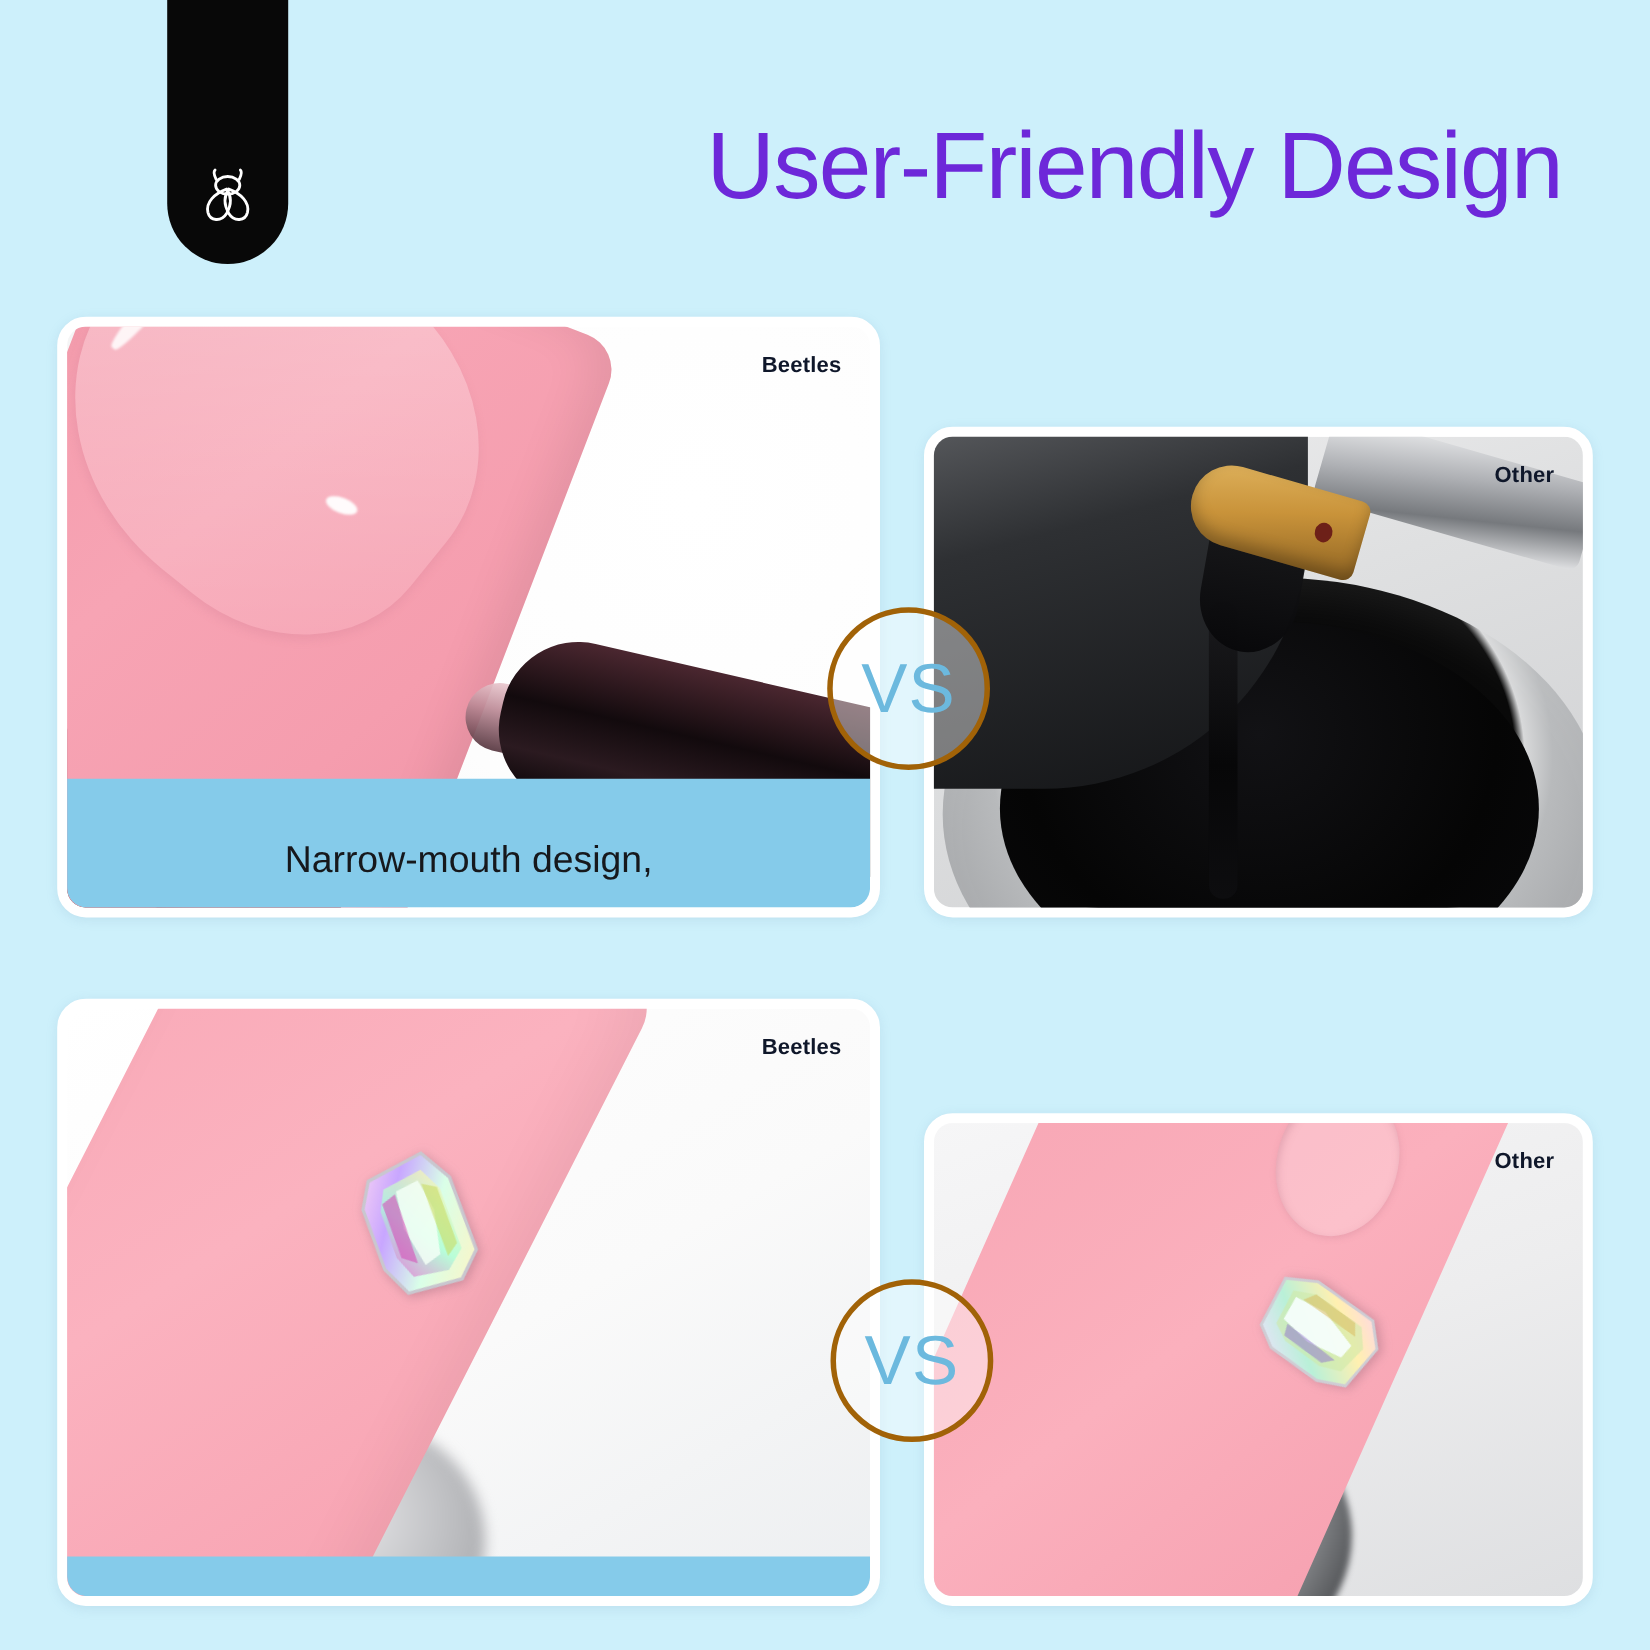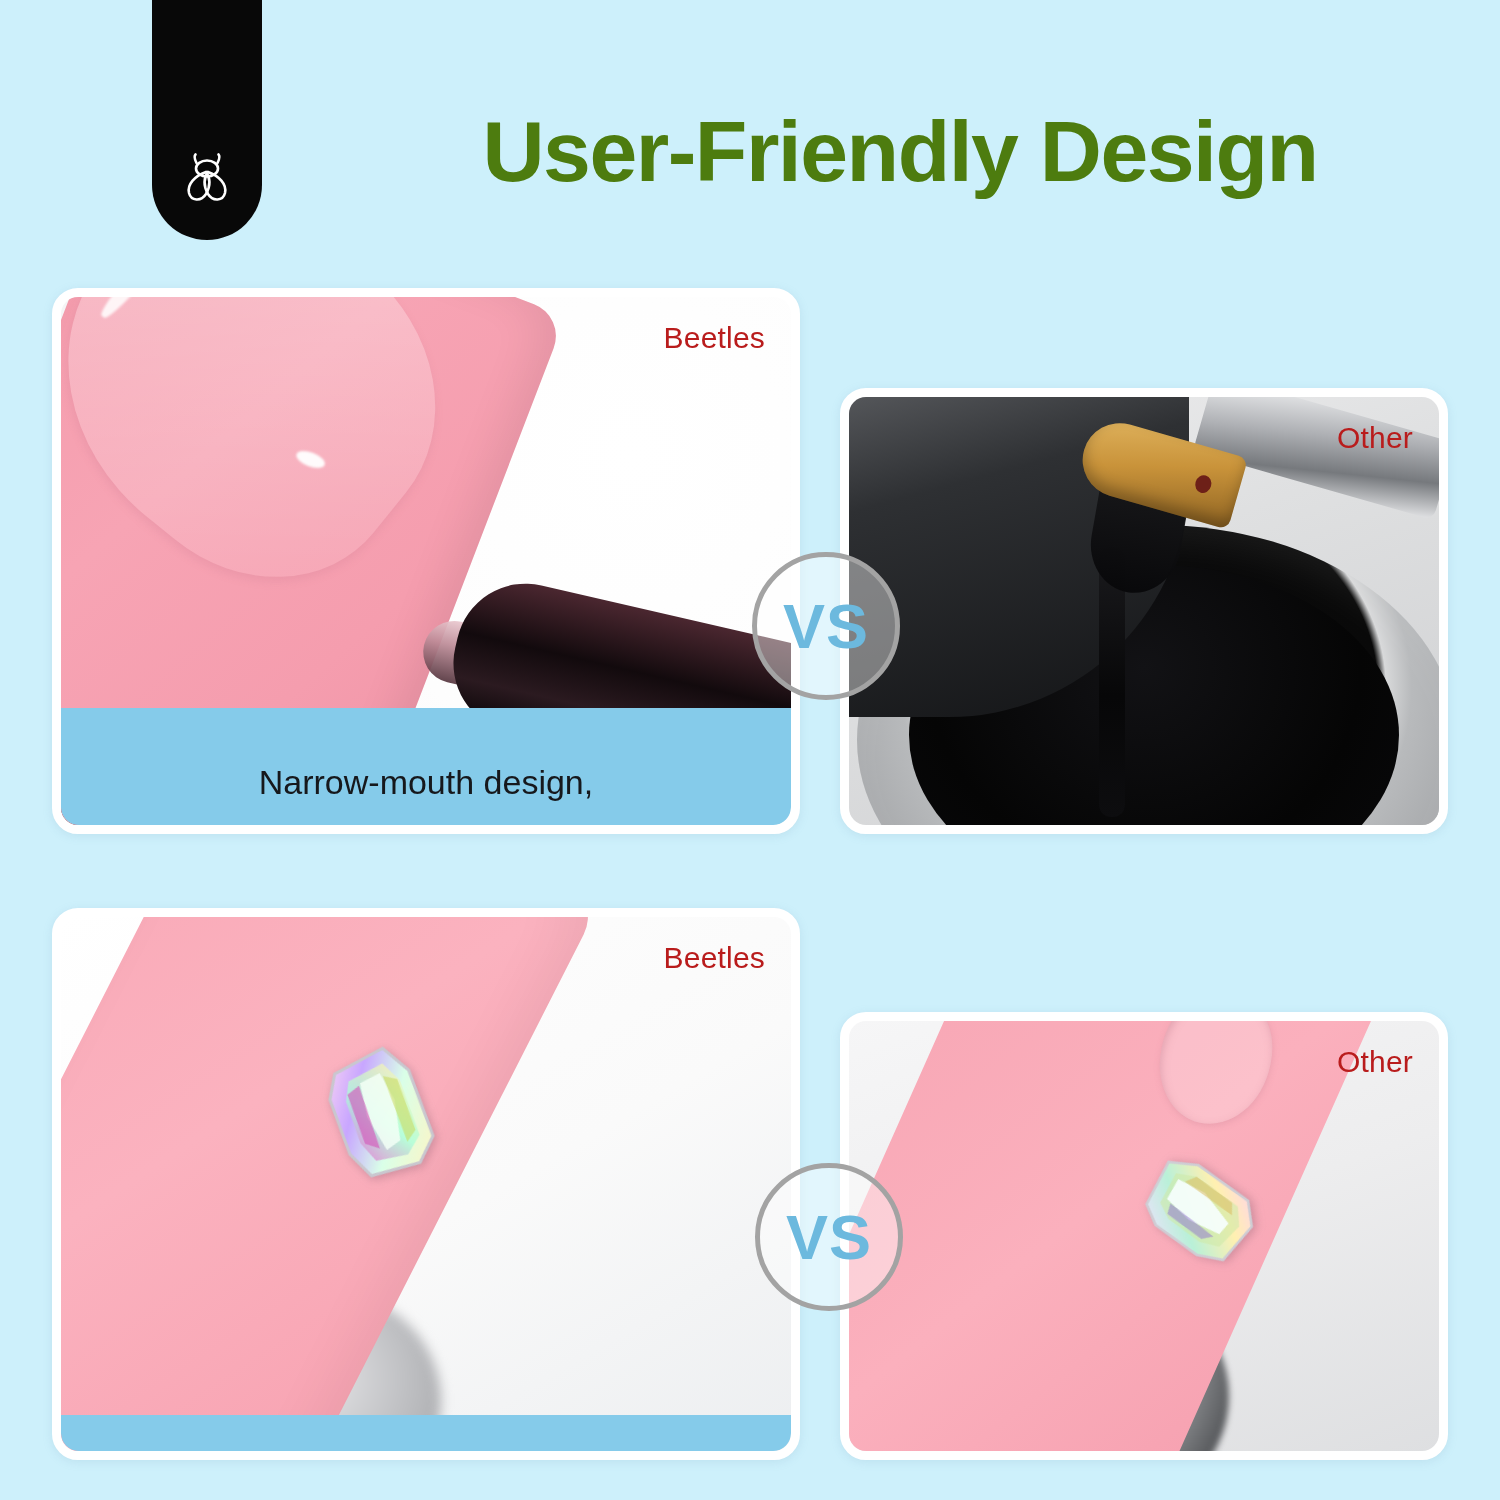--- a/index.html
+++ b/index.html
@@ -35,24 +35,24 @@
     width: 64px;
     height: 64px;
   }
 
   .page-title {
     position: absolute;
     left: 380px;
     top: 108px;
     width: 1040px;
     font-size: 86px;
-    font-weight: bold;
+    font-weight: normal;
     letter-spacing: -1.5px;
-    color: #4d7c0f;
-    text-align: center;
+    color: #6d28d9;
+    text-align: right;
     line-height: 1;
     white-space: nowrap;
   }
 
   
   .panel {
     position: absolute;
     background: #ffffff;
     border-radius: 26px;
     border: 9px solid #ffffff;
@@ -63,23 +63,23 @@
   .panel-photo {
     position: absolute;
     inset: 0;
     overflow: hidden;
   }
 
   .panel-tag {
     position: absolute;
     right: 26px;
     top: 24px;
-    font-size: 30px;
-    font-weight: normal;
-    color: #b91c1c;
+    font-size: 20px;
+    font-weight: bold;
+    color: #0f172a;
     z-index: 4;
     letter-spacing: 0.2px;
   }
 
   .caption-bar {
     position: absolute;
     left: 0;
     right: 0;
     bottom: 0;
     background: #85cbea;
@@ -92,29 +92,29 @@
     border-radius: 0 0 18px 18px;
   }
   .caption-bar .cap-line { display: block; white-space: nowrap; margin-top: 36px; }
 
   
   .vs-badge {
     position: absolute;
     width: 148px;
     height: 148px;
     border-radius: 50%;
-    border: 5px solid #a3a3a3;
+    border: 5px solid #a16207;
     background: rgba(255,255,255,0.42);
     display: flex;
     align-items: center;
     justify-content: center;
     z-index: 30;
     color: #6cb9de;
     font-size: 63px;
-    font-weight: bold;
+    font-weight: normal;
     letter-spacing: 1px;
   }
 
   
   #panel-tl { left: 52px; top: 288px; width: 748px; height: 546px; }
 
   .p1-bg {
     position: absolute; inset: 0;
     background:
       radial-gradient(circle at 78% 30%, #ffffff 0%, #fdfdfd 45%, #f2f2f3 100%);

